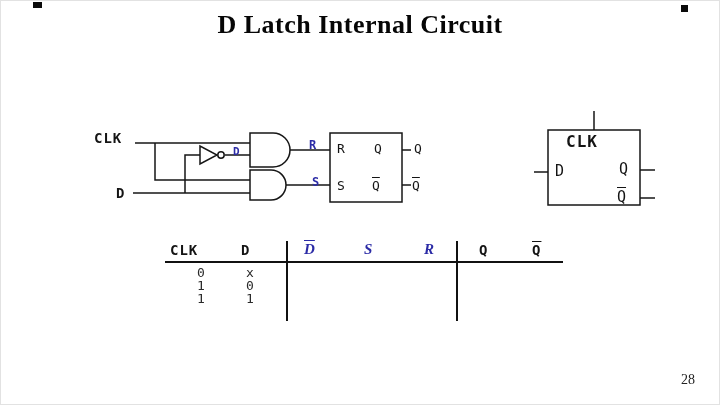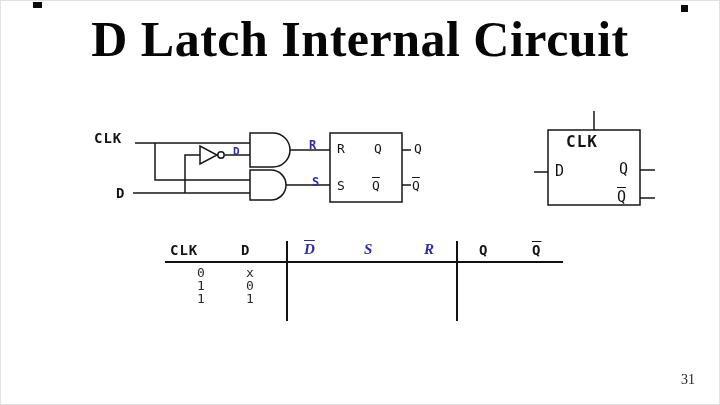--- a/index.html
+++ b/index.html
@@ -15,21 +15,21 @@
     position: absolute; inset: 0;
     background: #fff;
     box-shadow: inset 0 0 0 1px #e2e2e2;
   }
   .title {
     position: absolute;
     top: 10px; left: 0; right: 0;
     text-align: center;
     font-family: "Liberation Serif", serif;
     font-weight: 700;
-    font-size: 50px;
+    font-size: 26px;
     letter-spacing: 0.5px;
     color: #060606;
   }
   .corner-mark { position: absolute; background: #0a0a0a; }
   .corner-mark.left  { left: 33px; top: 2px; width: 9px; height: 6px; }
   .corner-mark.right { left: 681px; top: 5px; width: 7px; height: 7px; }
   svg.drawing { position: absolute; left: 0; top: 0; }
   .lbl {
     position: absolute;
     font-family: "DejaVu Sans Mono", "Liberation Mono", monospace;
@@ -129,14 +129,14 @@
   <span class="lbl b sz14" style="left:479px;top:243px">Q</span>
   <span class="lbl b sz14 ov" style="left:532px;top:243px">Q</span>
 
   <span class="lbl cell sz13" style="left:197px;top:266px">0</span>
   <span class="lbl cell sz13" style="left:246px;top:266px">x</span>
   <span class="lbl cell sz13" style="left:197px;top:279px">1</span>
   <span class="lbl cell sz13" style="left:246px;top:279px">0</span>
   <span class="lbl cell sz13" style="left:197px;top:292px">1</span>
   <span class="lbl cell sz13" style="left:246px;top:292px">1</span>
 
-  <span class="page-number">31</span>
+  <span class="page-number">28</span>
 </div>
 
 </body></html>

